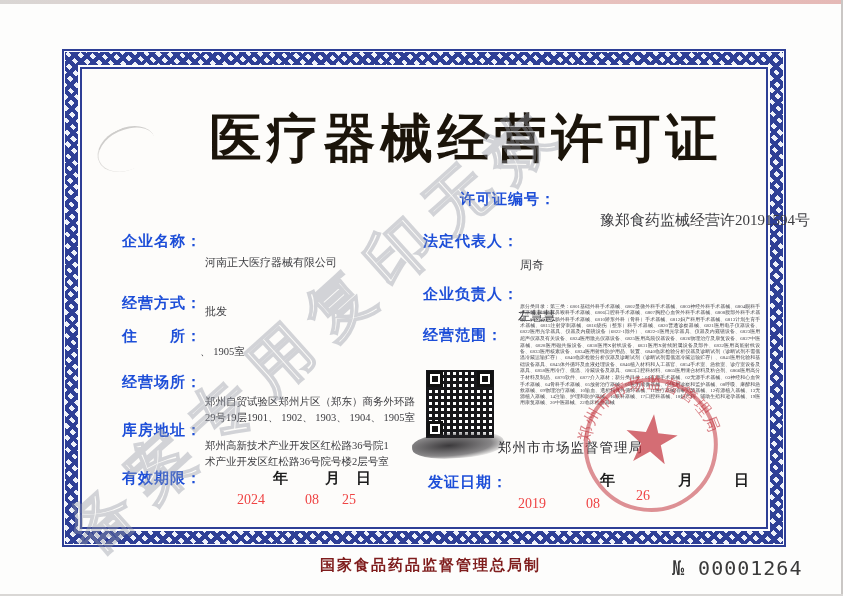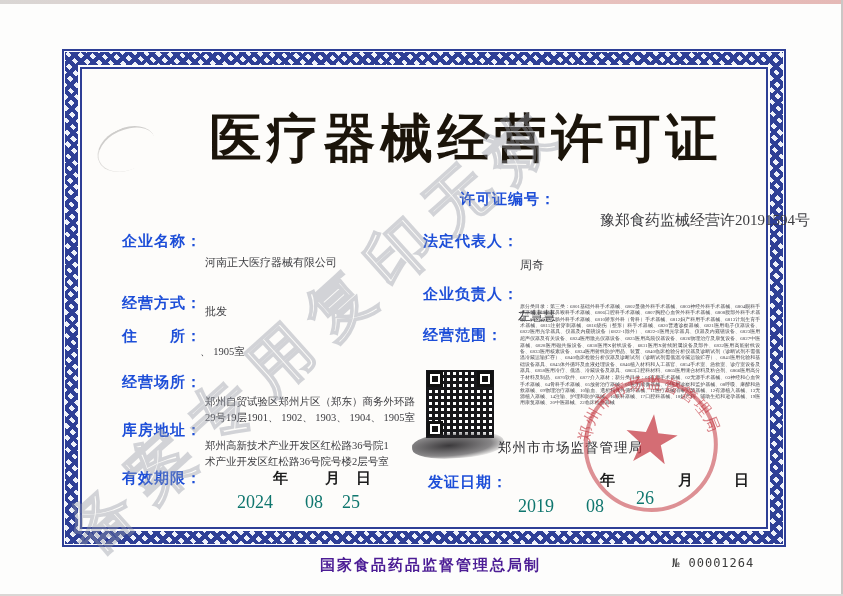--- a/index.html
+++ b/index.html
@@ -29,21 +29,21 @@
 
   .title{
     position:absolute;left:62px;top:104px;width:808px;text-align:center;
     font-size:52px;font-weight:bold;color:#1b140a;letter-spacing:5px;
     font-family:Liberation Mono, monospace;
   }
 
   .lbl{position:absolute;font-size:15px;font-weight:bold;color:#1d4ed8;letter-spacing:1px;white-space:nowrap;}
   .val{position:absolute;font-family:"Liberation Serif",serif;color:#3c3c40;font-size:10.5px;white-space:nowrap;}
   .val-line{line-height:16px;}
-  .date-num{position:absolute;font-family:"Liberation Serif",serif;font-size:18px;color:#0f766e;}
+  .date-num{position:absolute;font-family:"Liberation Serif",serif;font-size:14px;color:#ef4444;}
   .unit{position:absolute;font-size:15px;font-weight:bold;color:#1c1c1c;}
 
   .scope{
     position:absolute;left:520px;top:303px;width:240px;height:132px;overflow:hidden;
   }
   .scope-text{
     width:308px;font-size:6.4px;line-height:8.3px;transform:scale(0.78);transform-origin:0 0;
     font-family:"Liberation Serif",serif;color:#4a4a50;text-align:justify;white-space:normal;
   }
 
@@ -79,25 +79,25 @@
     pointer-events:none;
   }
 
   .pencil{
     position:absolute;left:96px;top:128px;width:60px;height:40px;border-radius:50%;
     border-top:2px solid rgba(160,158,155,0.5);border-left:1px solid rgba(170,168,165,0.35);
     transform:rotate(-25deg);
   }
 
   .maker{
-    position:absolute;left:320px;top:556px;font-size:15px;font-weight:bold;color:#4c1d95;
+    position:absolute;left:320px;top:556px;font-size:15px;font-weight:bold;color:#7f1d1d;
     letter-spacing:2px;font-family:"Liberation Sans",sans-serif;white-space:nowrap;
   }
   .serial{
-    position:absolute;left:672px;top:556px;font-size:12px;color:#3a3a3a;
+    position:absolute;left:672px;top:556px;font-size:20px;color:#3a3a3a;
     font-family:"DejaVu Sans Mono",monospace;white-space:nowrap;letter-spacing:1px;
   }
 </style>
 </head>
 <body>
 
 <div class="edge-top"></div>
 <div class="edge-right"></div>
 <div class="edge-bottom"></div>
 

